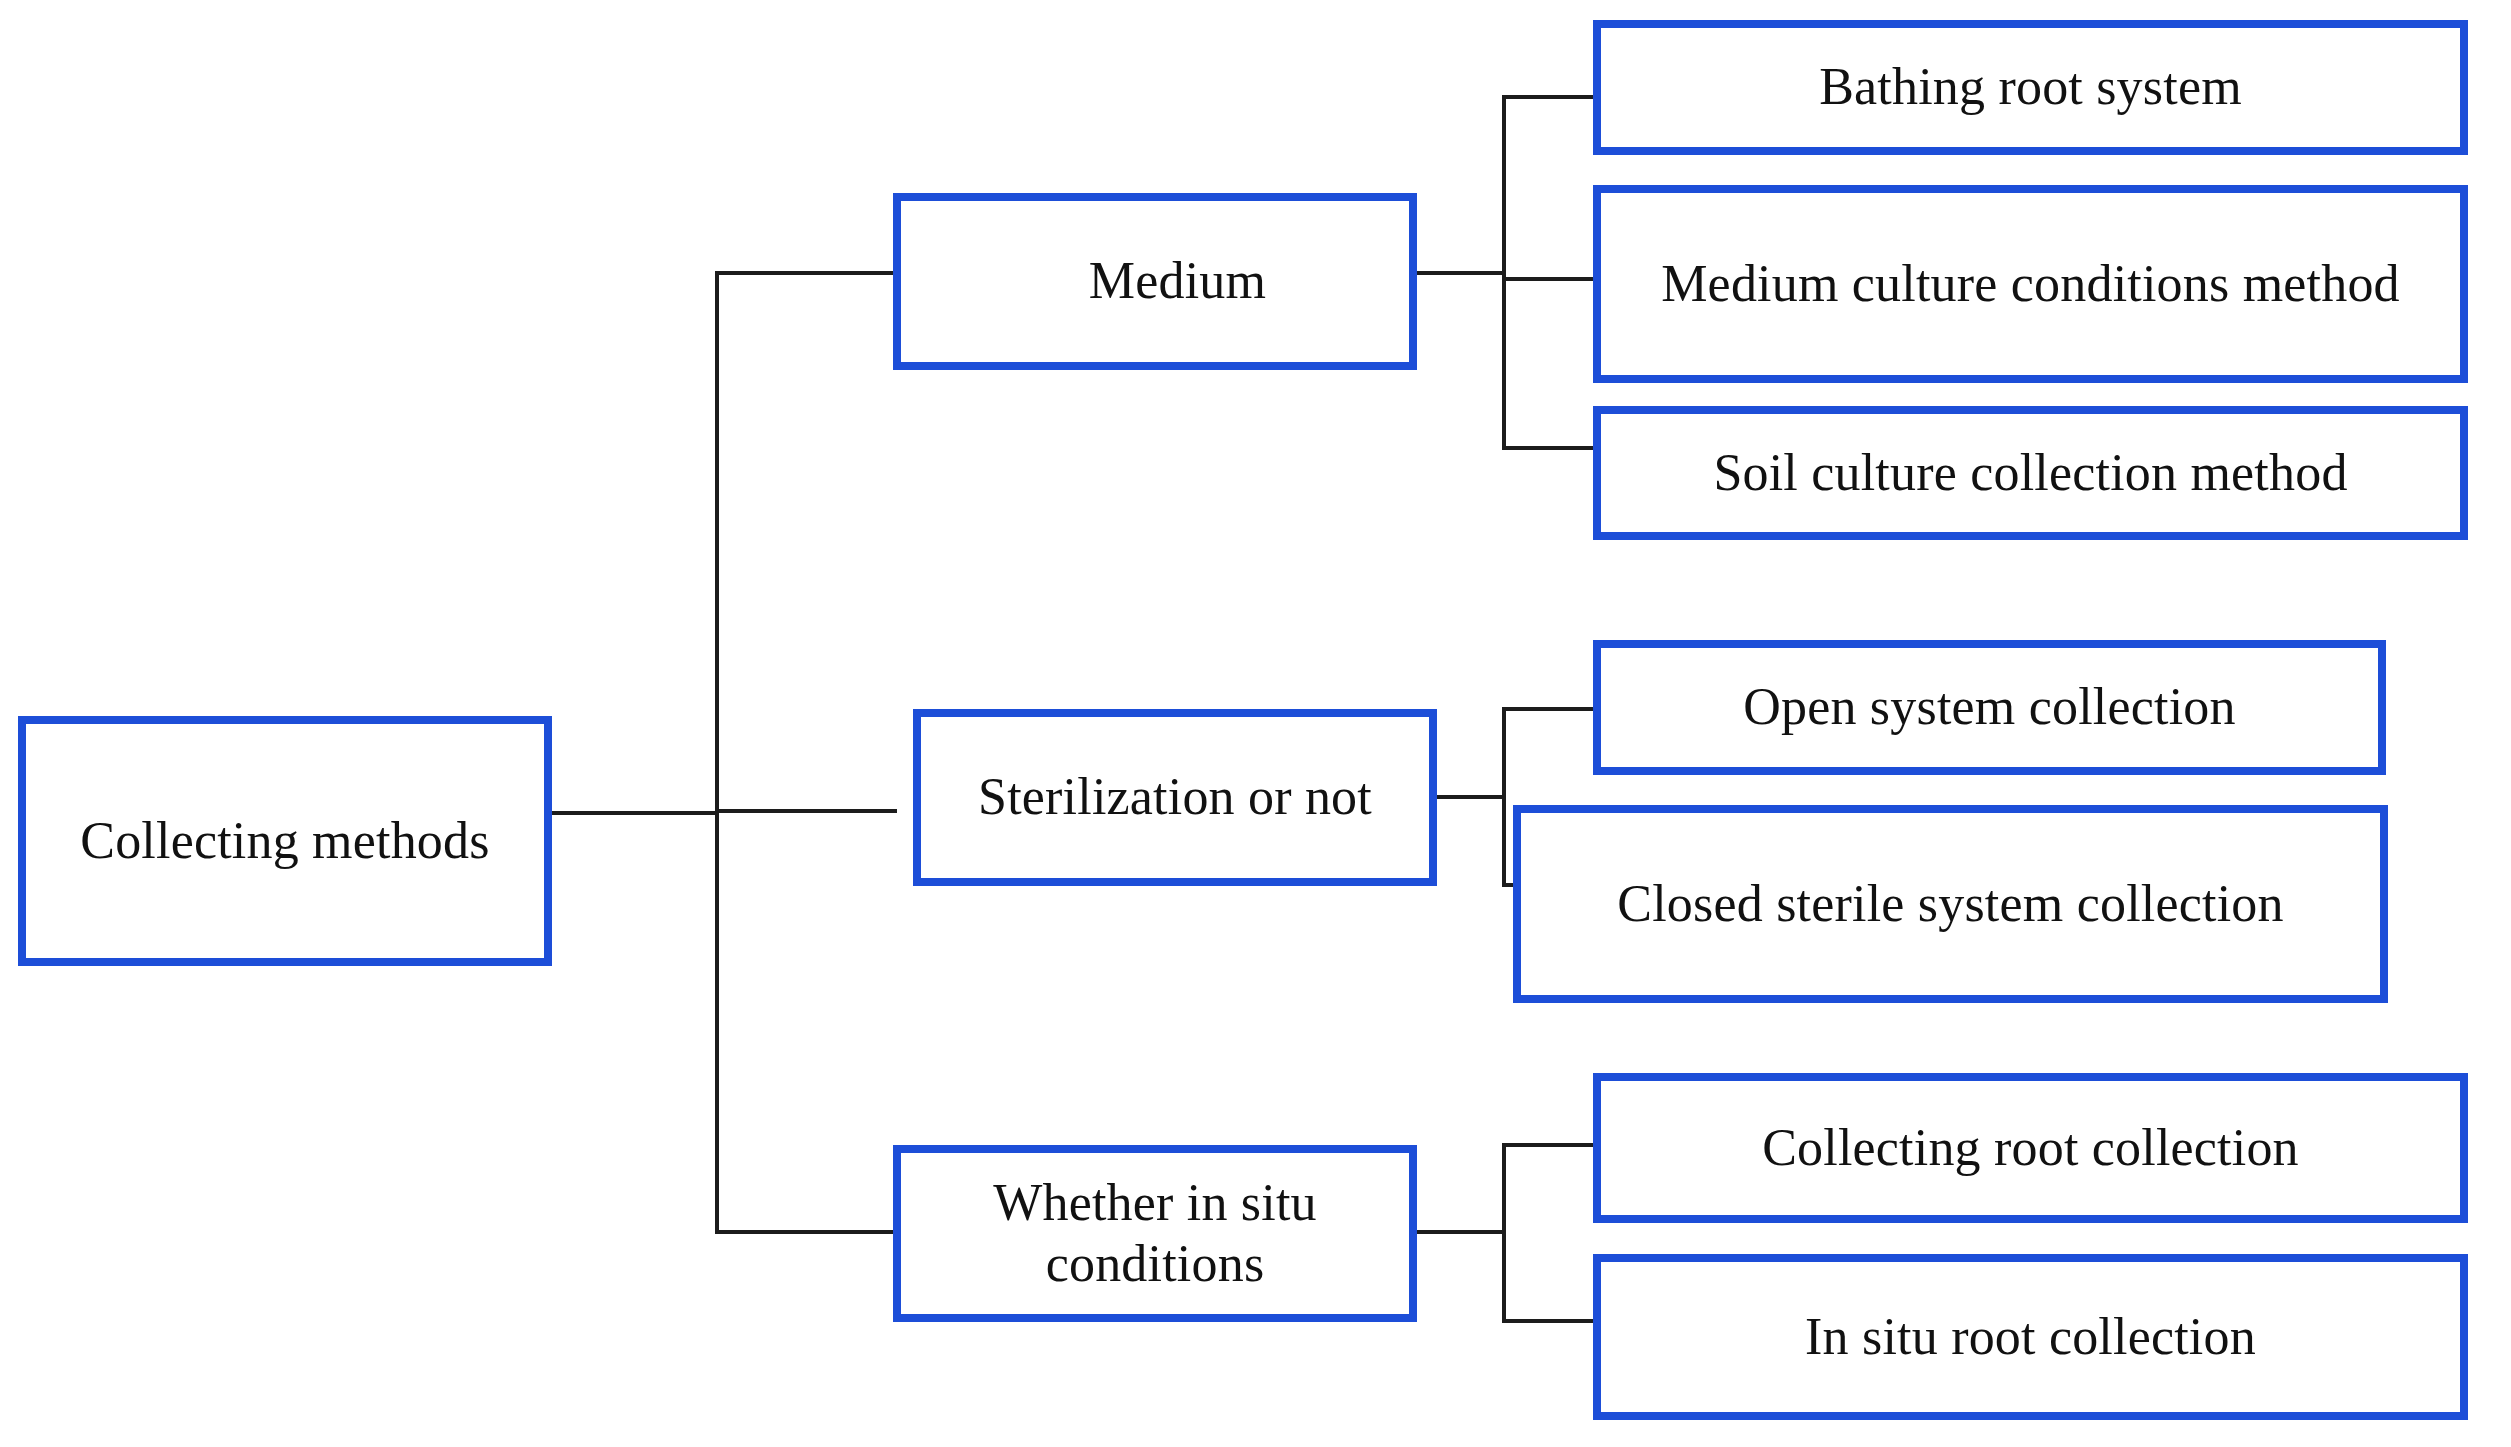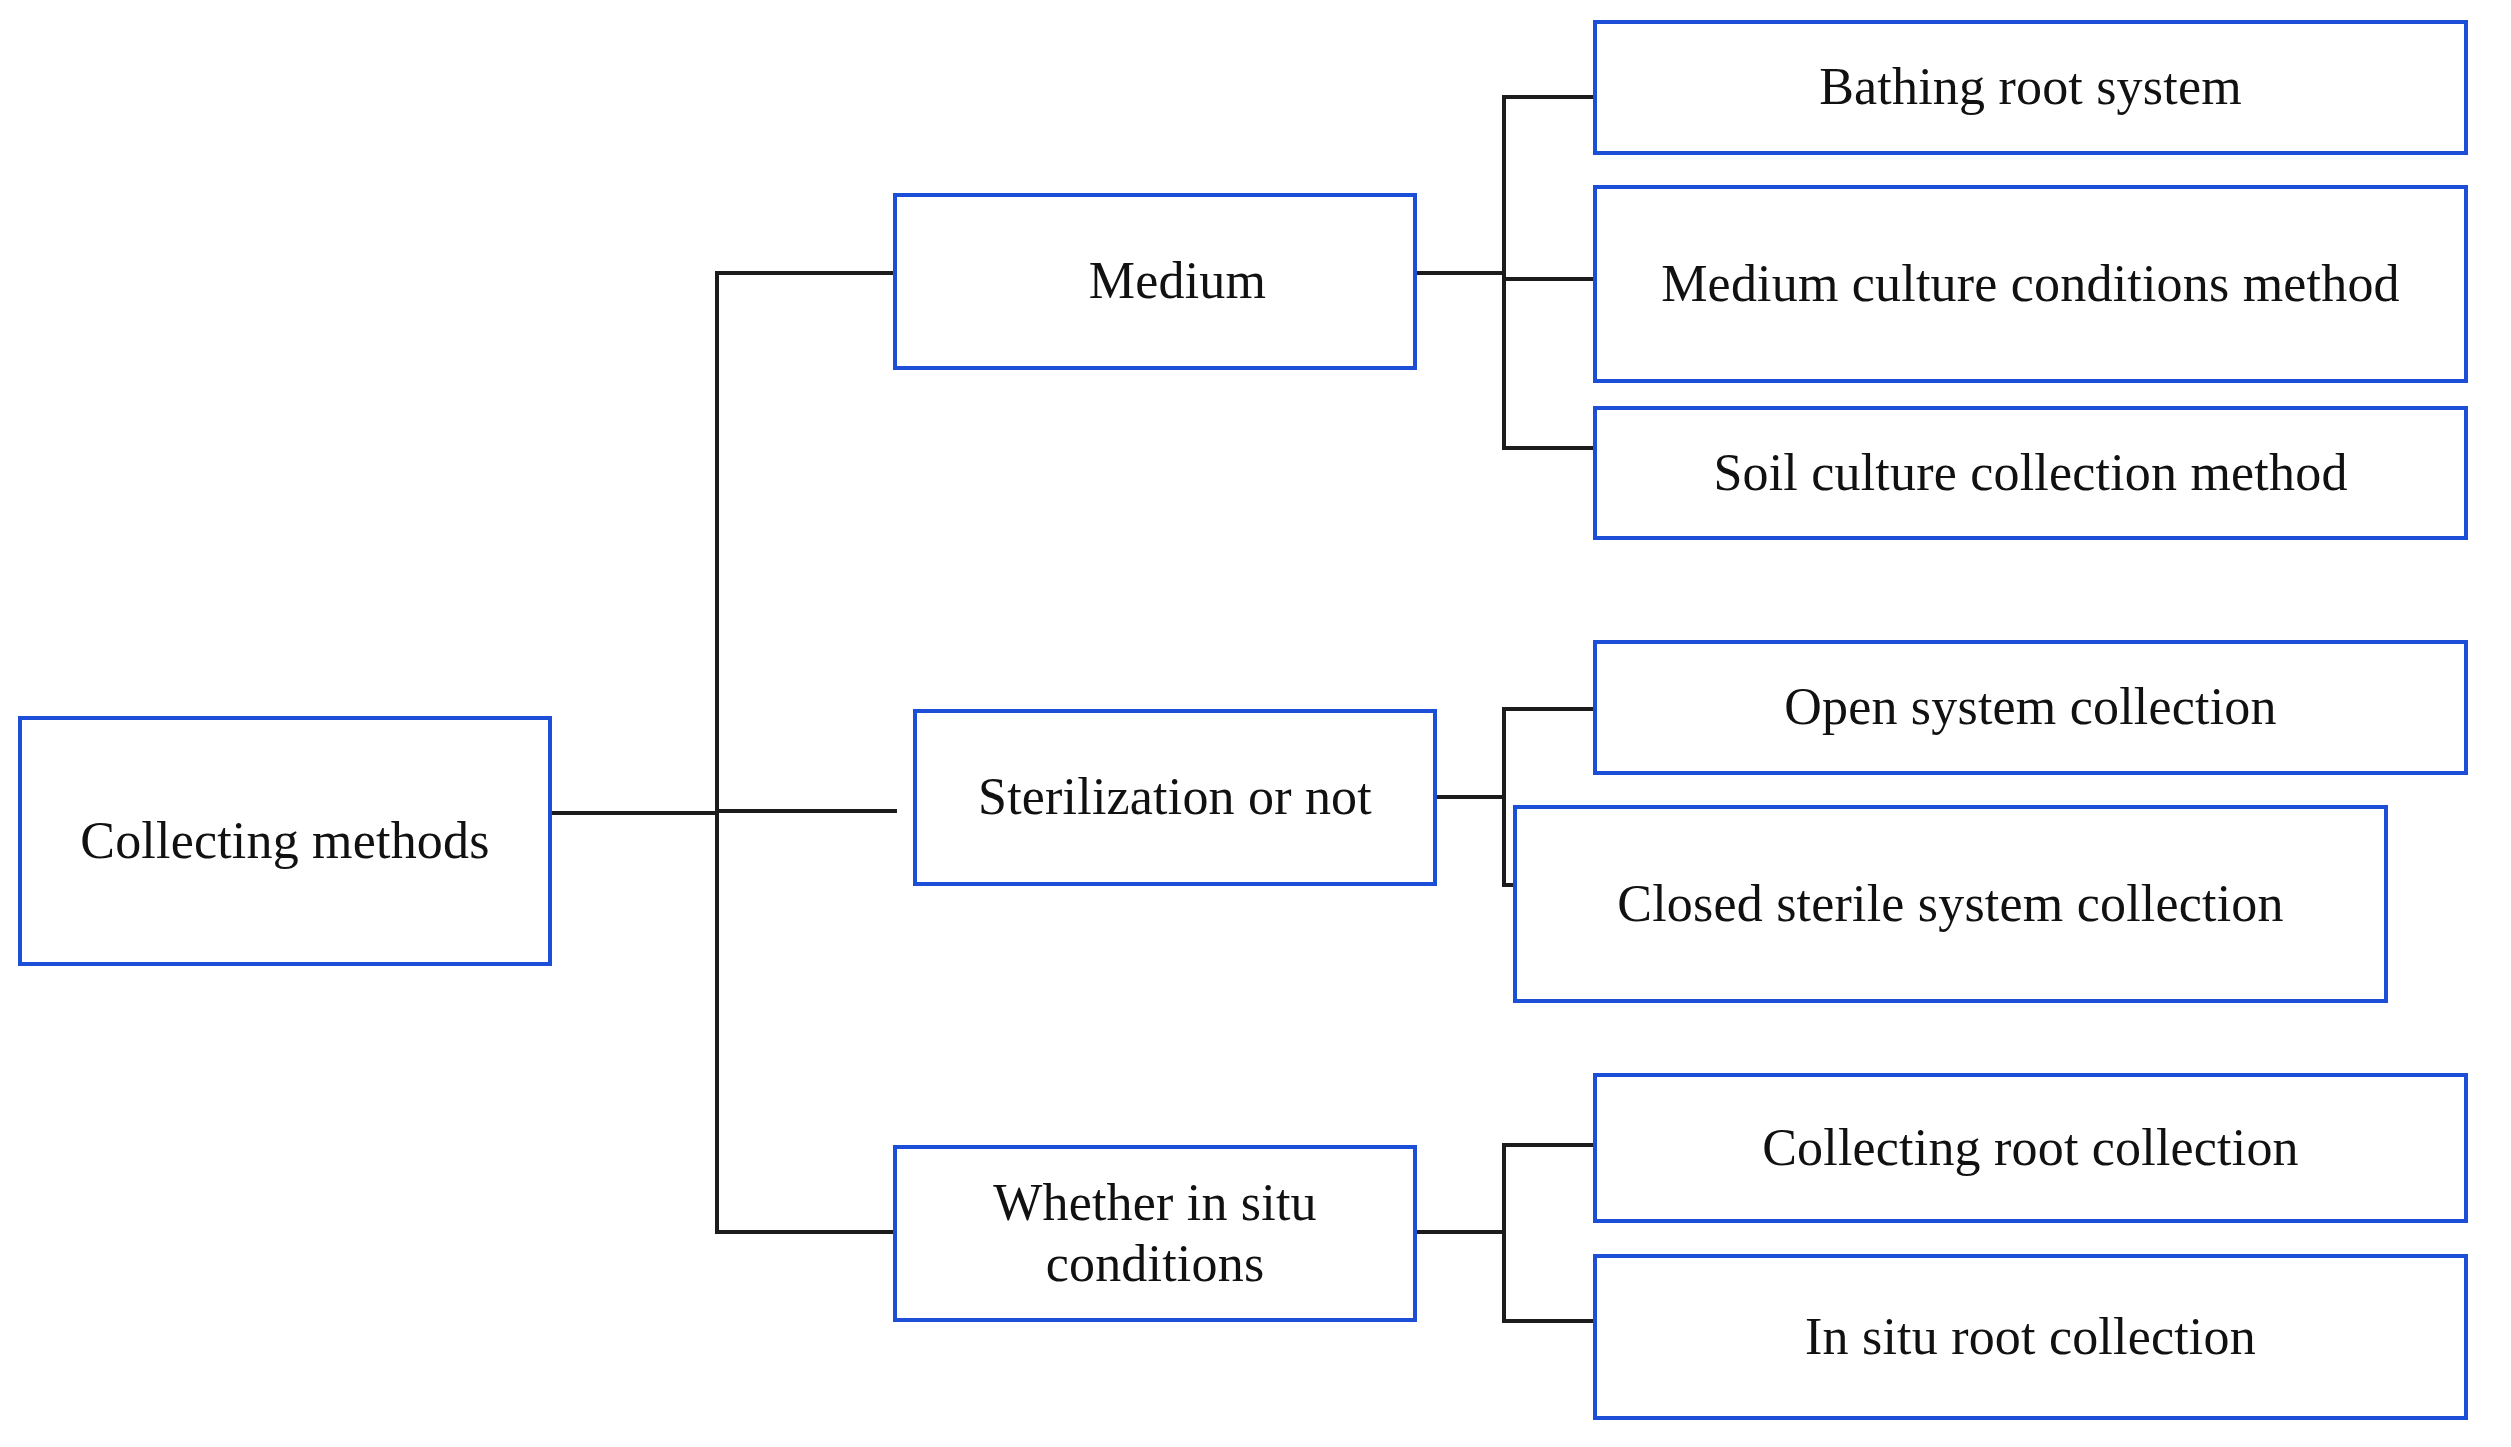--- a/index.html
+++ b/index.html
@@ -14,21 +14,21 @@
   #canvas {
     position: relative;
     width: 2511px;
     height: 1447px;
     background: #ffffff;
     overflow: hidden;
   }
   .node {
     position: absolute;
     box-sizing: border-box;
-    border: 4px solid #1d4ed8;
+    border: 8px solid #1d4ed8;
     background: #ffffff;
     display: flex;
     align-items: center;
     justify-content: center;
     text-align: center;
     z-index: 2;
   }
   .node-label {
     display: block;
     line-height: 1.16;
@@ -101,21 +101,21 @@
   </div>
 
   <div class="node lvl2" style="left:1593px; top:185px; width:875px; height:198px;">
     <span class="node-label">Medium culture conditions method</span>
   </div>
 
   <div class="node lvl2" style="left:1593px; top:406px; width:875px; height:134px;">
     <span class="node-label">Soil culture collection method</span>
   </div>
 
-  <div class="node lvl2" style="left:1593px; top:640px; width:875px; height:135px;">
+  <div class="node lvl2" style="left:1593px; top:640px; width:793px; height:135px;">
     <span class="node-label">Open system collection</span>
   </div>
 
   <div class="node lvl2" style="left:1513px; top:805px; width:875px; height:198px;">
     <span class="node-label">Closed sterile system collection</span>
   </div>
 
   <div class="node lvl2" style="left:1593px; top:1073px; width:875px; height:150px;">
     <span class="node-label">Collecting root collection</span>
   </div>

